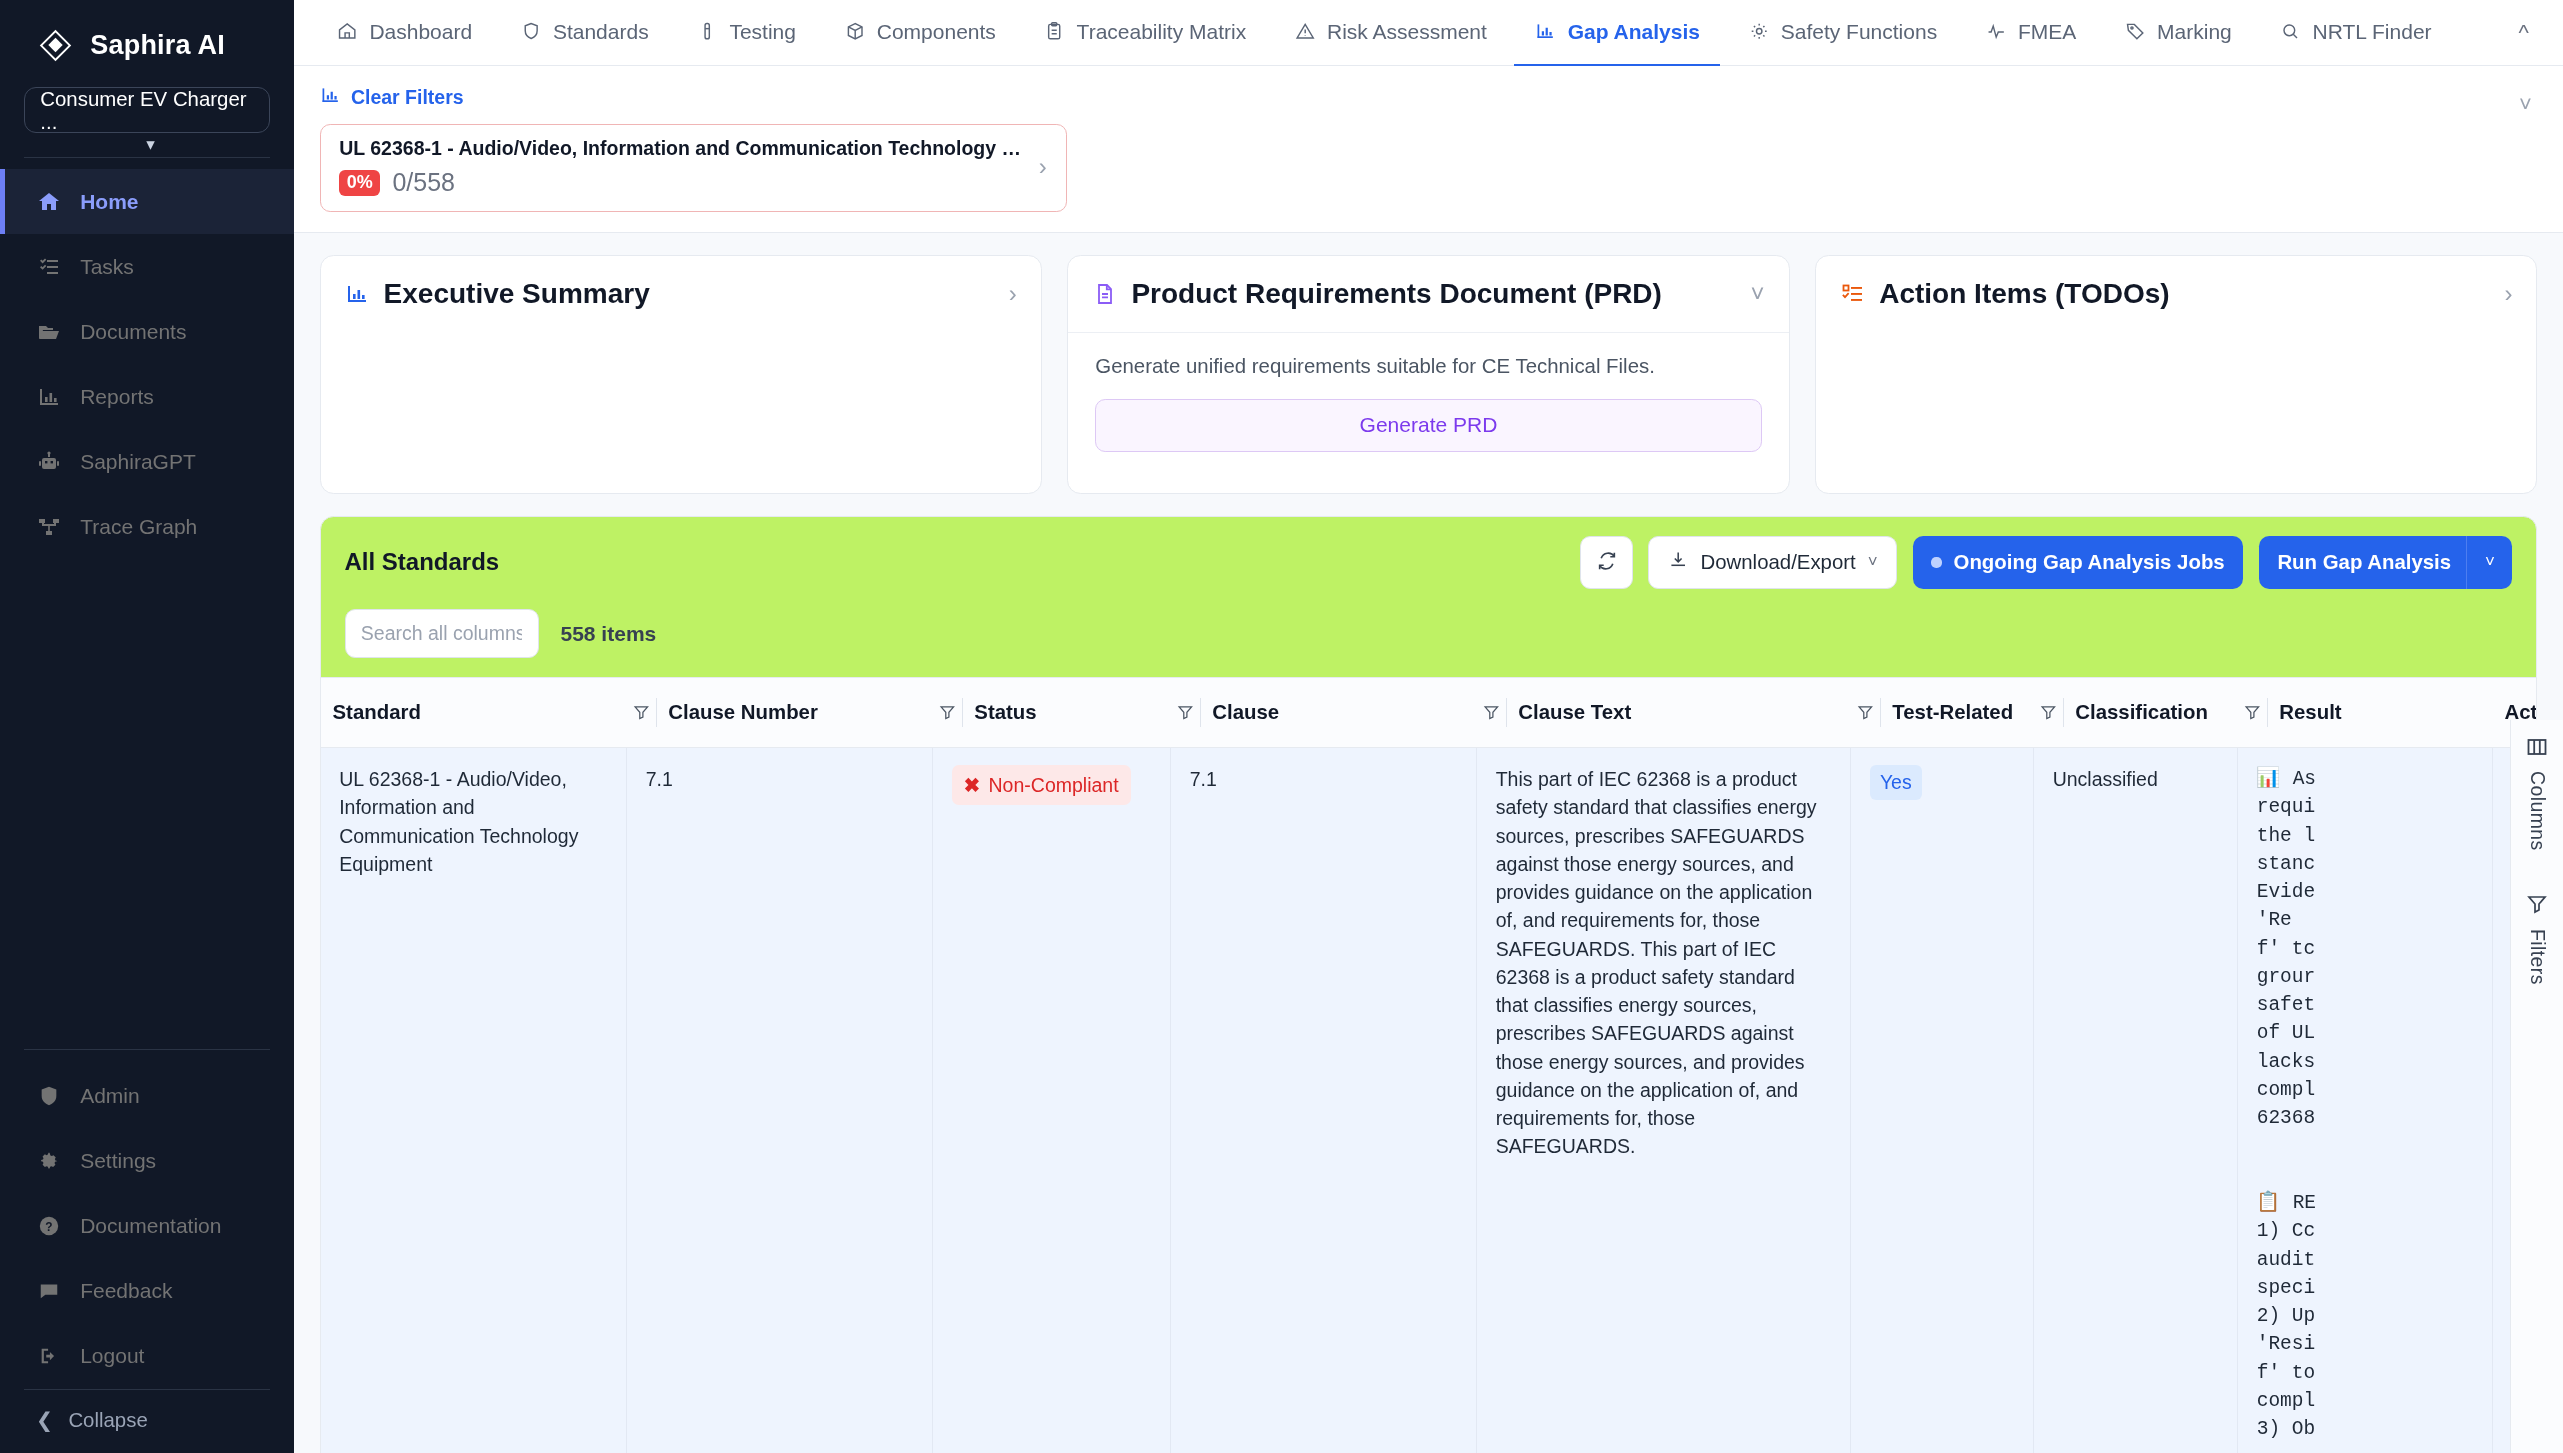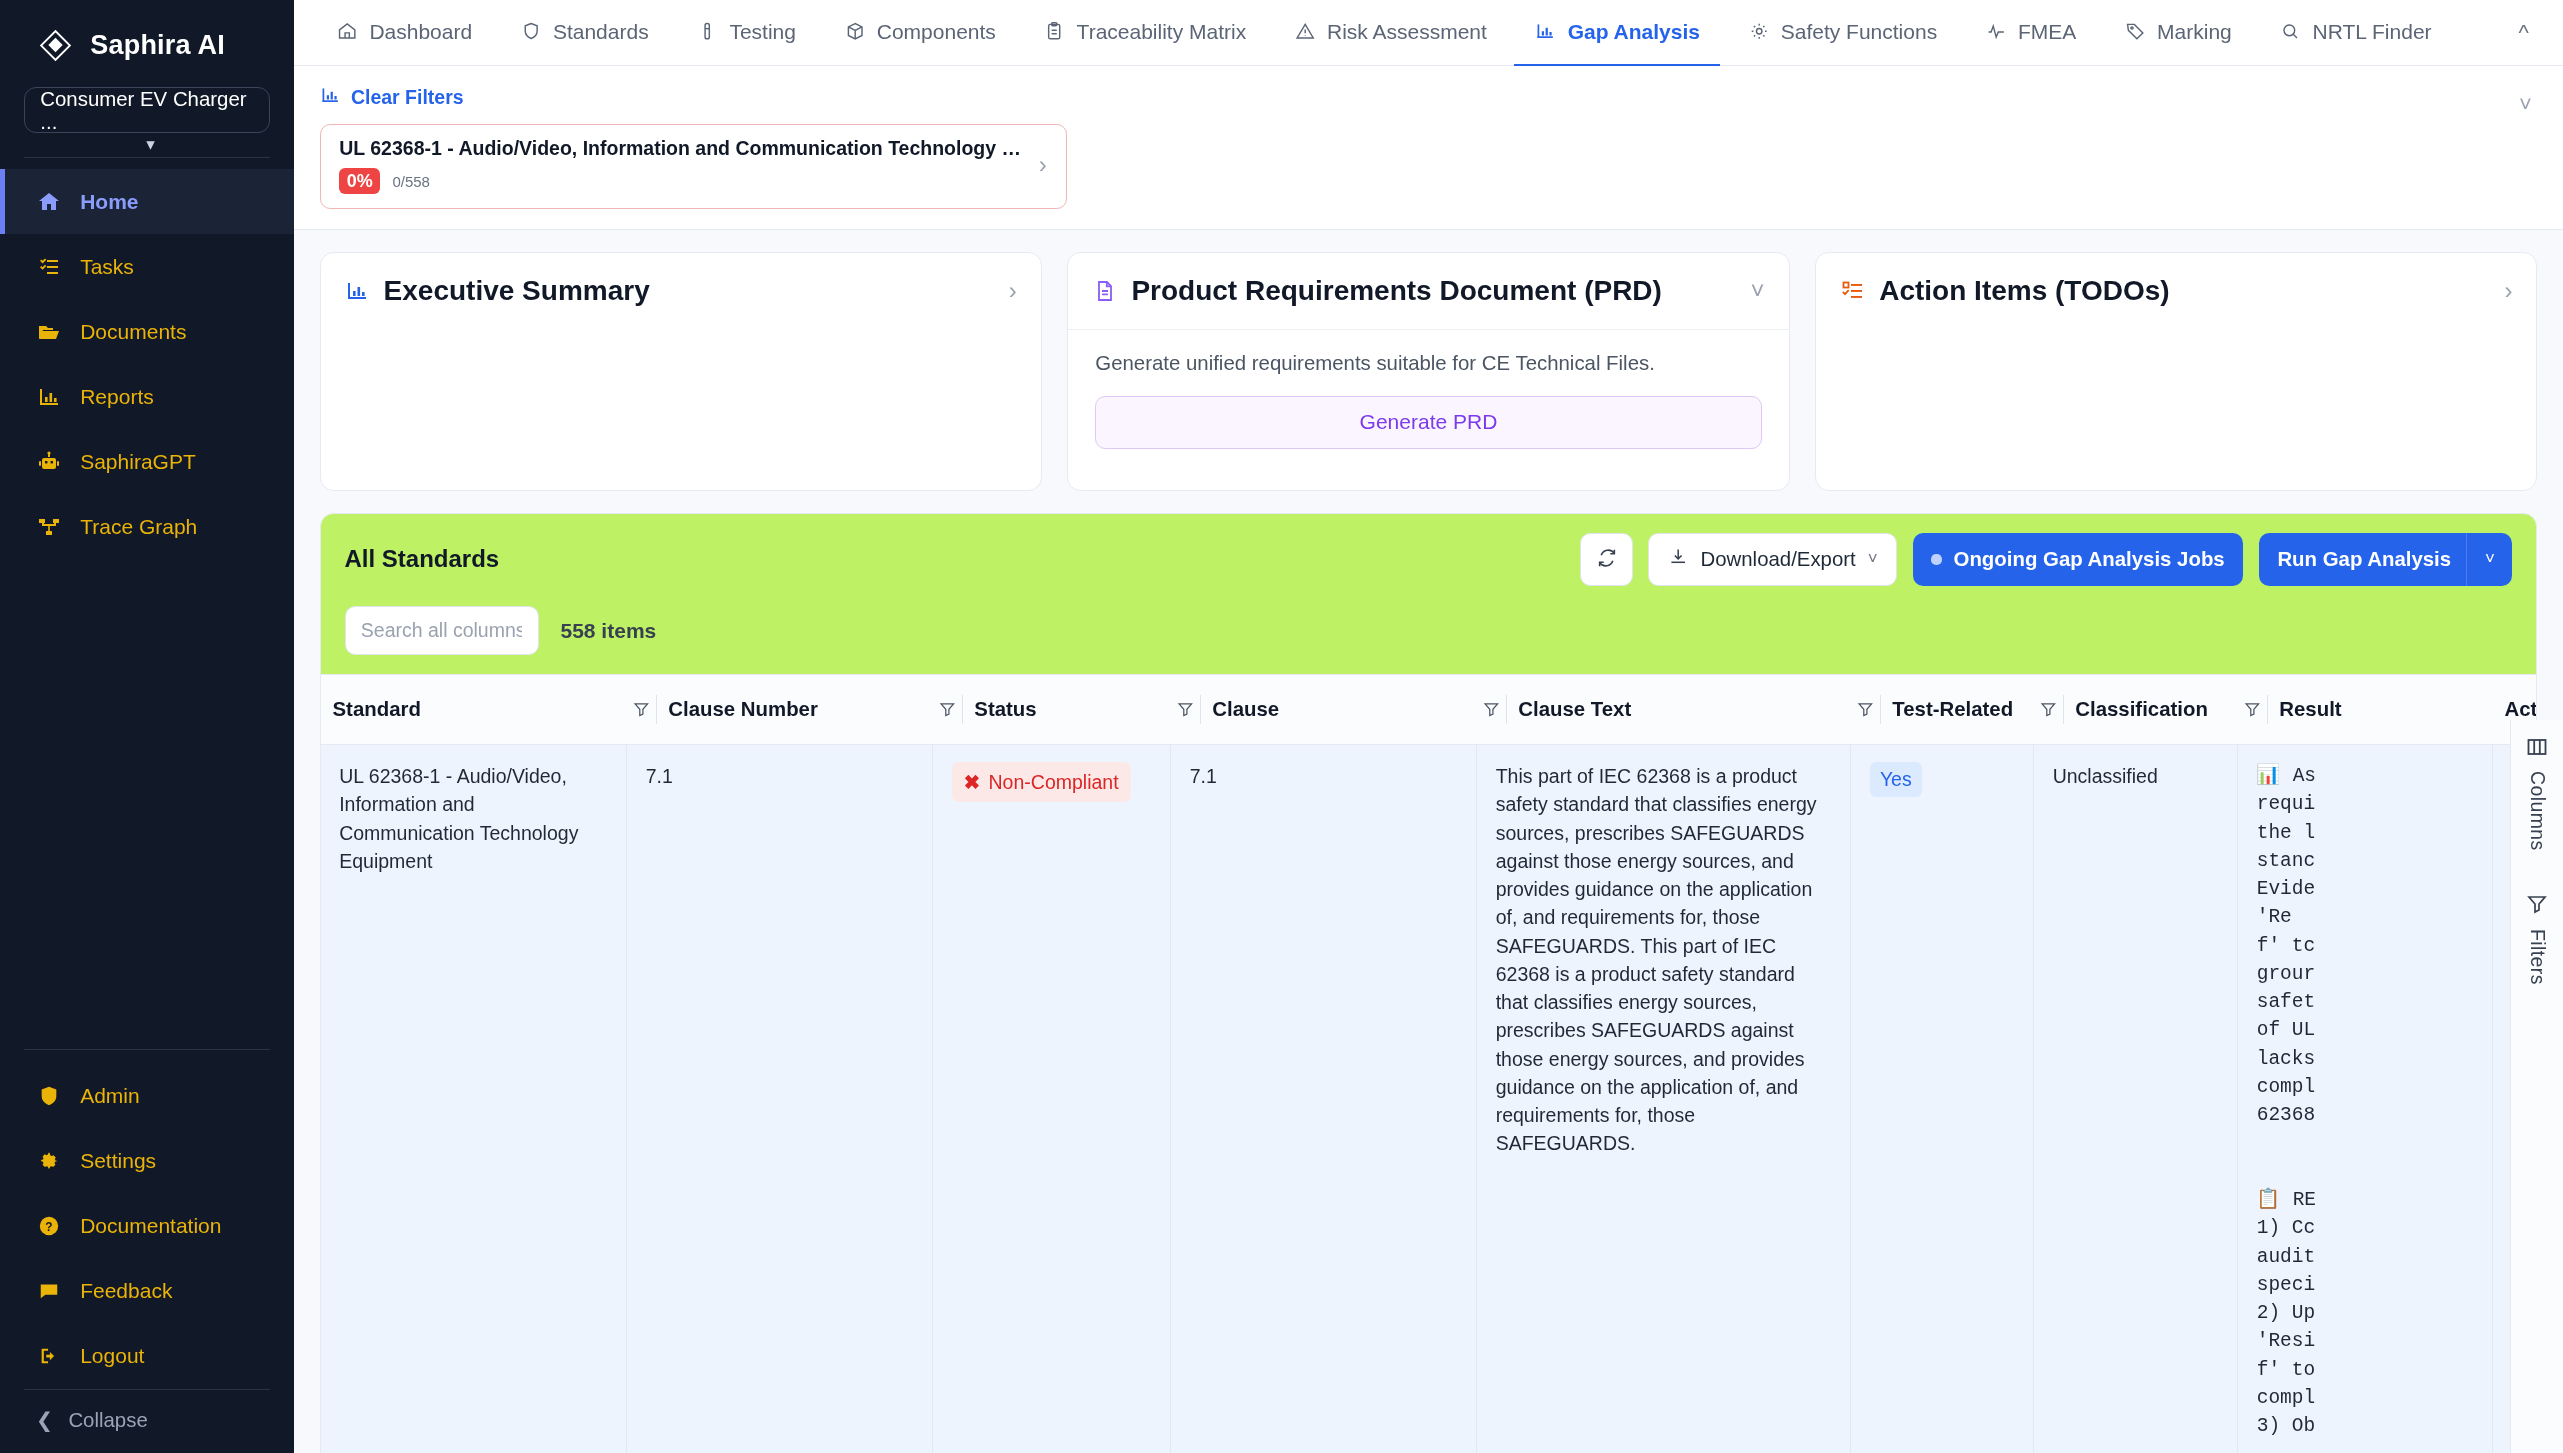--- a/index.html
+++ b/index.html
@@ -41,21 +41,21 @@
   .project-select .chev { font-size: 17px; color: #cbd3e1; margin-left: 5.1px; }
 
   .side-divider { height: 0.8px; background: #2a3344; margin: 24px 24px 12px 24px; }
 
   .nav { display: flex; flex-direction: column; }
   .nav-item {
     display: flex; align-items: center; gap: 18.7px;
     height: 65px;
     padding-left: 36px;
     font-size: 21px;
-    color: #eab308;
+    color: #737373;
     cursor: pointer;
     position: relative;
   }
   .nav-item .ic { width: 25.5px; height: 25.5px; flex: 0 0 25.5px; display: flex; align-items: center; justify-content: center; }
   .nav-item.active {
     background: #1b2337;
     color: #8b9dfb;
     font-weight: 600;
   }
   .nav-item.active::before {
@@ -109,21 +109,21 @@
   .filter-chip {
     width: 747px; border: 1.3px solid #f0b5b5; border-radius: 10.2px;
     background: #fff;
     padding: 12px 18.7px 13.6px 18.7px;
     display: flex; align-items: center; justify-content: space-between;
     cursor: pointer;
   }
   .filter-chip .title { font-size: 19.5px; font-weight: 700; color: #111827; white-space: nowrap; overflow: hidden; text-overflow: ellipsis; }
   .filter-chip .sub { display:flex; align-items:center; gap: 12px; margin-top: 8.5px; }
   .pct-badge { background: #ef4444; color: #fff; font-size: 18px; font-weight: 700; border-radius: 6px; padding: 2.5px 7.6px; }
-  .frac { color: #6b7280; font-size: 15px; }
+  .frac { color: #6b7280; font-size: 25px; }
   .chip-chev { color: #9aa2af; font-size: 24px; padding-left: 15.3px; }
   .filterbar-caret { position: absolute; right: 31px; top: 25.5px; color: #9aa2af; font-size: 22px; cursor: pointer; }
 
   
   .cards { display: flex; gap: 25.5px; padding: 22px 25.5px 18.7px 25.5px; }
   .card {
     background: #fff; border: 0.8px solid #e6eaf0; border-radius: 13.6px;
     flex: 1 1 0; min-width: 0; height: 239px;
     display: flex; flex-direction: column;
   }

